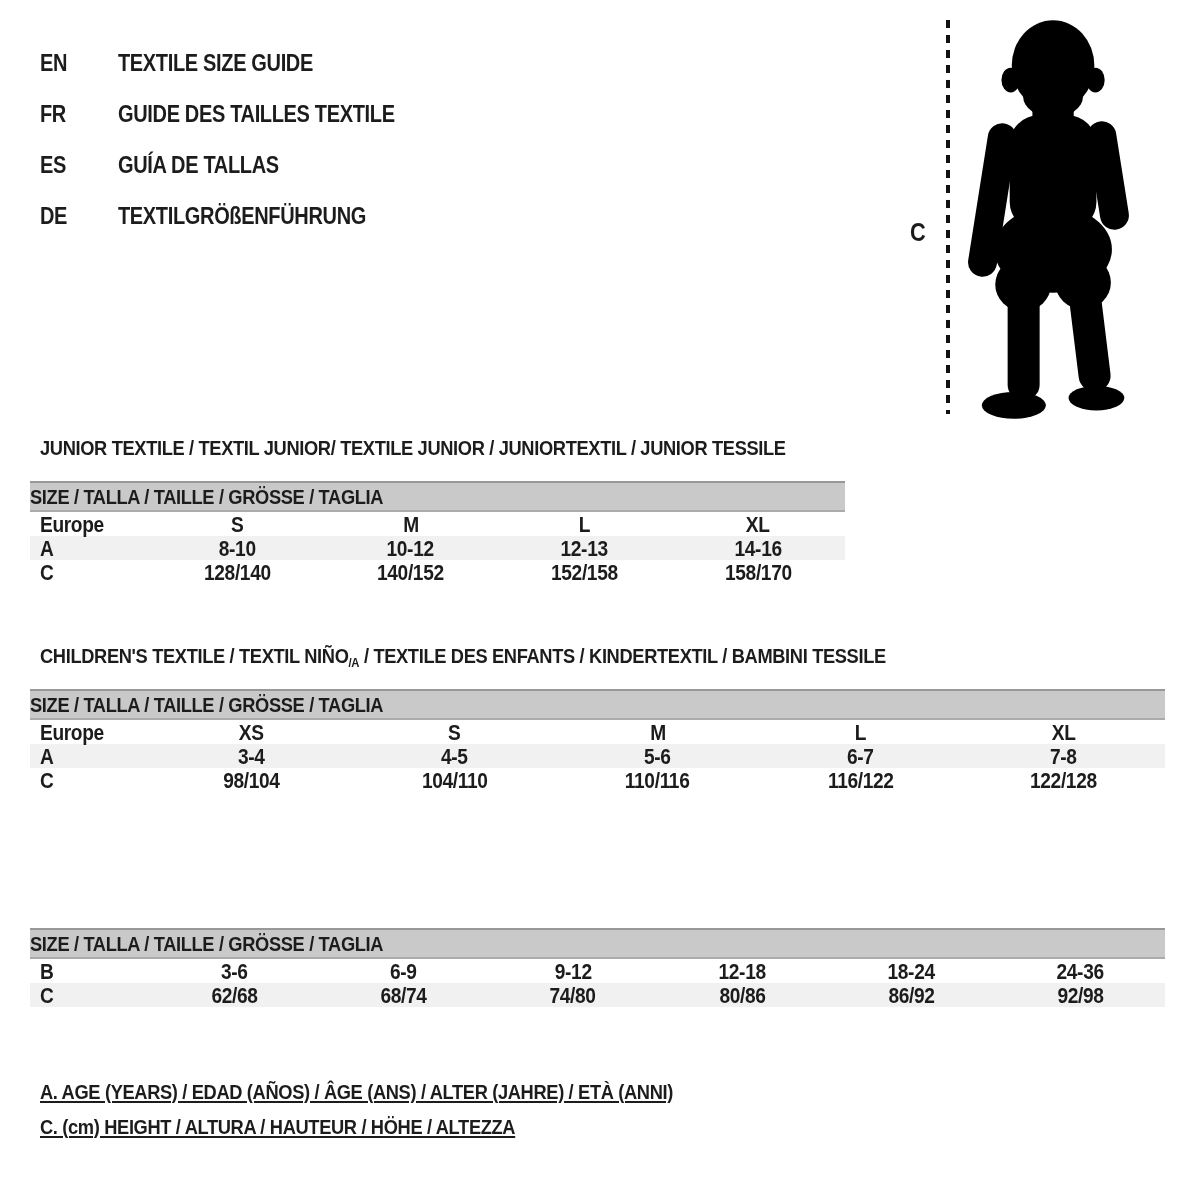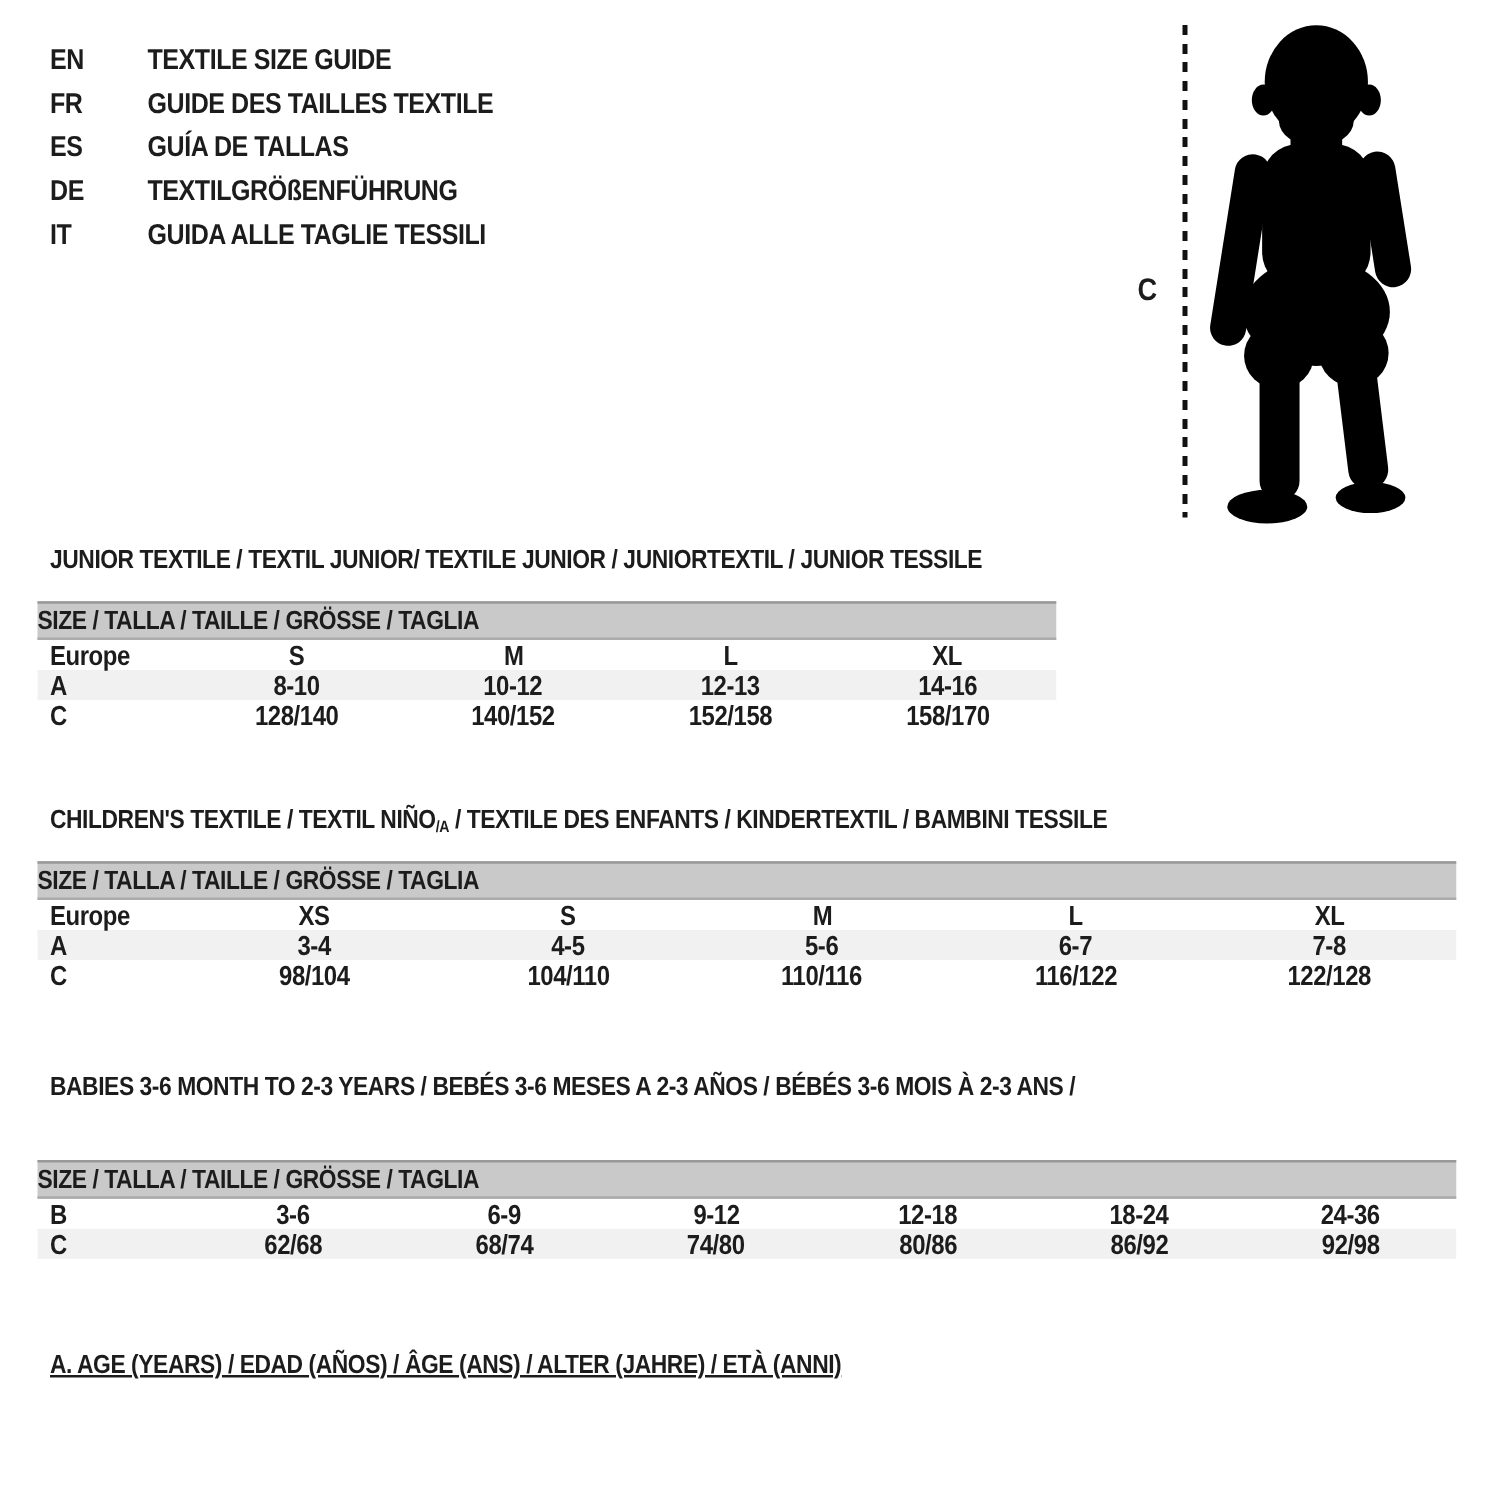--- a/index.html
+++ b/index.html
@@ -22,21 +22,21 @@
     display:inline-block;
     white-space:nowrap;
     letter-spacing:-0.4px;
     transform:scaleX(0.87);
   }
   .squeeze   { transform-origin:0 50%; }
   .squeeze-c { transform-origin:50% 50%; }
 
   
   .langs { position:absolute; left:40px; top:30px; font-size:23px; }
-  .lang-row { display:flex; height:35px; align-items:center; }
+  .lang-row { display:flex; height:35px; align-items:center;margin-top:16px; }
   .lang-code { width:78px; }
 
   
   .measure-line {
     position:absolute; left:946px; top:20px; width:4px; height:394px;
     background:repeating-linear-gradient(to bottom, #111 0 8px, transparent 8px 15px);
   }
   .measure-label { position:absolute; left:910px; top:218px; font-size:25px; }
   .baby-svg { position:absolute; left:958px; top:14px; width:186px; height:413px; }
 
@@ -83,24 +83,20 @@
     <span class="lang-code"><span class="squeeze">FR</span></span>
     <span class="squeeze">GUIDE DES TAILLES TEXTILE</span>
   </div>
   <div class="lang-row">
     <span class="lang-code"><span class="squeeze">ES</span></span>
     <span class="squeeze">GUÍA DE TALLAS</span>
   </div>
   <div class="lang-row">
     <span class="lang-code"><span class="squeeze">DE</span></span>
     <span class="squeeze">TEXTILGRÖßENFÜHRUNG</span>
-  </div>
-  <div class="lang-row">
-    <span class="lang-code"><span class="squeeze">IT</span></span>
-    <span class="squeeze">GUIDA ALLE TAGLIE TESSILI</span>
   </div>
 </div>
 
 <div class="measure-line"></div>
 <div class="measure-label"><span class="squeeze">C</span></div>
 <svg class="baby-svg" viewBox="0 0 180 400" xmlns="http://www.w3.org/2000/svg" aria-hidden="true">
   <g fill="#000000">
     <ellipse cx="92" cy="50" rx="40" ry="44"></ellipse>
     <ellipse cx="51" cy="64" rx="9" ry="12"></ellipse>
     <ellipse cx="133" cy="64" rx="9" ry="12"></ellipse>
@@ -176,21 +172,20 @@
     <span class="tlabel"><span class="squeeze">C</span></span>
     <span class="tcell"><span class="squeeze-c">98/104</span></span>
     <span class="tcell"><span class="squeeze-c">104/110</span></span>
     <span class="tcell"><span class="squeeze-c">110/116</span></span>
     <span class="tcell"><span class="squeeze-c">116/122</span></span>
     <span class="tcell"><span class="squeeze-c">122/128</span></span>
   </div>
 </div>
 
 <div class="sec-title sec3-title">
-  <div><span class="squeeze">BABIES 3-6 MONTH TO 2-3 YEARS / BEBÉS 3-6 MESES A 2-3 AÑOS / BÉBÉS 3-6 MOIS À 2-3 ANS /</span></div>
 </div>
 <div class="table t3">
   <div class="thead">
     <span class="squeeze">SIZE / TALLA / TAILLE / GRÖSSE / TAGLIA</span>
   </div>
   <div class="trow cols6">
     <span class="tlabel"><span class="squeeze">B</span></span>
     <span class="tcell"><span class="squeeze-c">3-6</span></span>
     <span class="tcell"><span class="squeeze-c">6-9</span></span>
     <span class="tcell"><span class="squeeze-c">9-12</span></span>
@@ -206,13 +201,16 @@
     <span class="tcell"><span class="squeeze-c">80/86</span></span>
     <span class="tcell"><span class="squeeze-c">86/92</span></span>
     <span class="tcell"><span class="squeeze-c">92/98</span></span>
   </div>
 </div>
 
 <div class="footnotes">
   <div>
       <span class="squeeze">A. AGE (YEARS) / EDAD (AÑOS) / ÂGE (ANS) / ALTER (JAHRE) / ETÀ (ANNI)</span>
     </div>
+  <div>
+      <span class="squeeze">C. (cm) HEIGHT / ALTURA / HAUTEUR / HÖHE / ALTEZZA</span>
+    </div>
 </div>
 
 </body></html>

